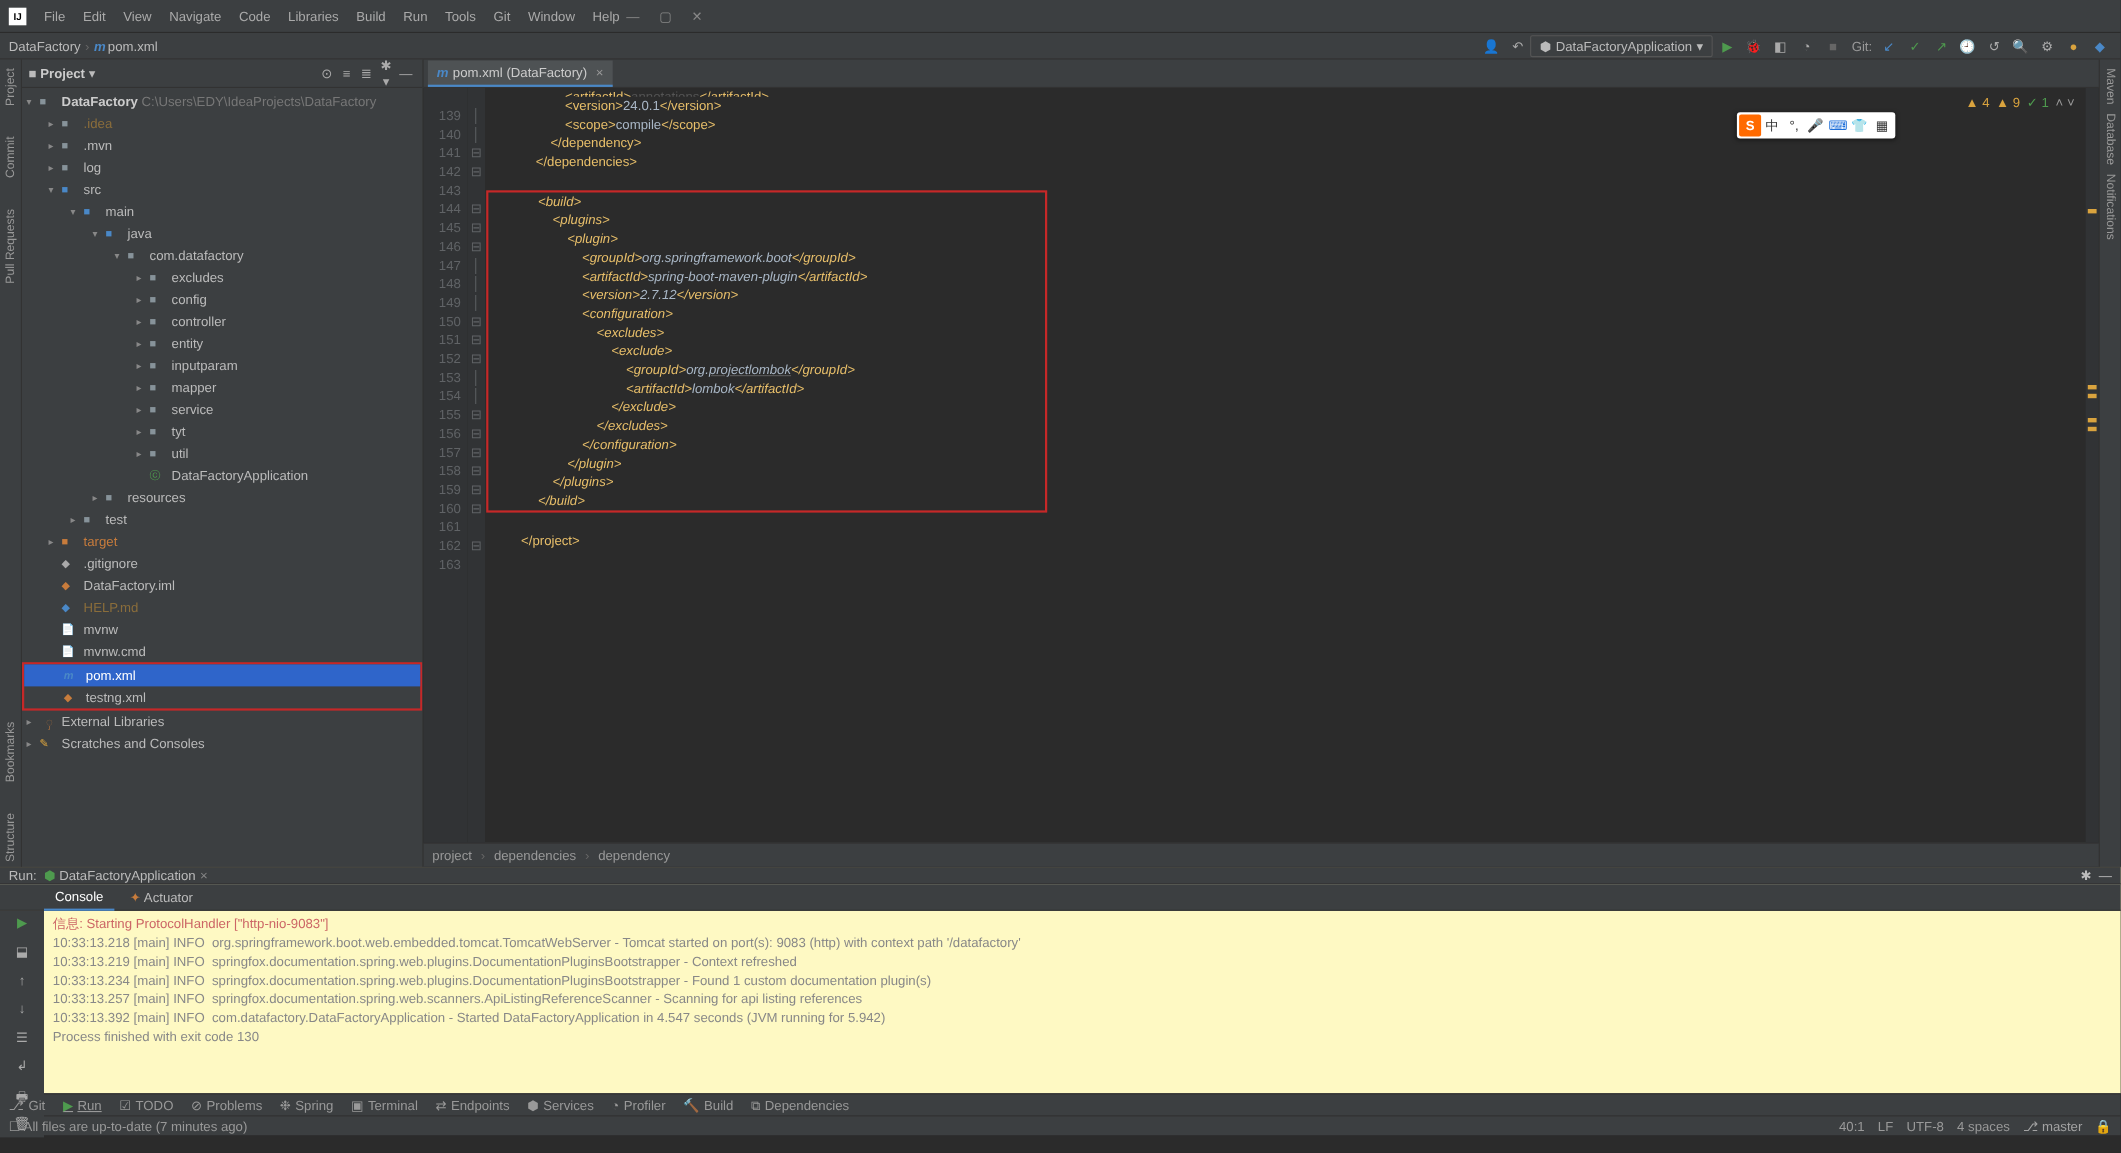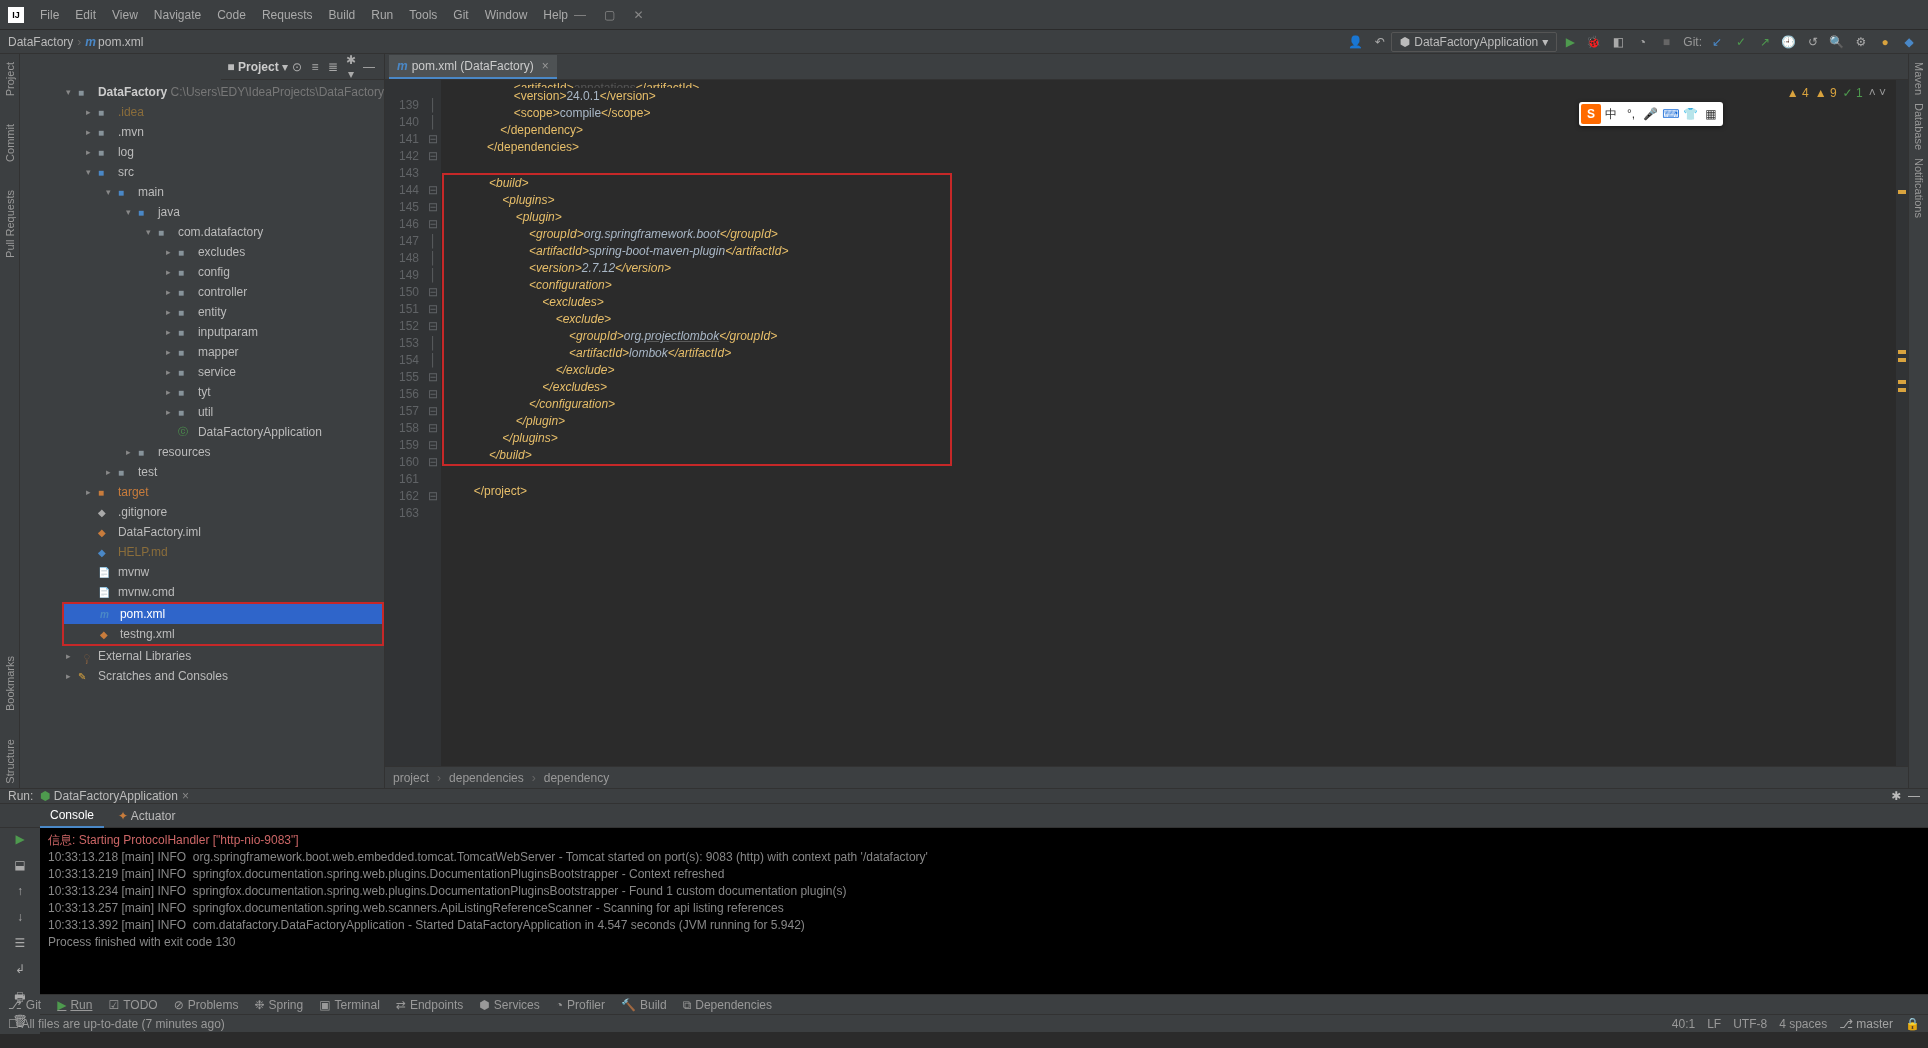--- a/index.html
+++ b/index.html
@@ -20,21 +20,21 @@
 .navbar .run-config { background:#3c3f41; border:1px solid #555; padding:2px 8px; border-radius:2px; color:#bbb; display:inline-flex; align-items:center; gap:4px; }
 .navbar .green{color:#4e9a4e;}
 .navbar .git-lbl{color:#999;margin-left:6px;margin-right:2px;}
 
 .main-row { display: flex; height: calc(100% - 30px - 24px - 222px - 20px - 18px); }
 .left-strip { width: 20px; background: #3c3f41; border-right: 1px solid #323232; display:flex; flex-direction:column; align-items:center; padding-top:4px; gap:20px;}
 .left-strip .vlabel { writing-mode: vertical-rl; transform: rotate(180deg); color:#999; font-size:11px; padding:4px 0;}
 .right-strip { width: 20px; background: #3c3f41; border-left: 1px solid #323232; display:flex; flex-direction:column; align-items:center; padding-top:4px;}
 .right-strip .vlabel { writing-mode: vertical-rl; color:#999; font-size:11px; padding:4px 0;}
 
-.project-panel { width: 365px; background: #3c3f41; border-right: 1px solid #323232; display:flex; flex-direction:column;align-items:flex-end; }
+.project-panel { width: 365px; background: #3c3f41; border-right: 1px solid #323232; display:flex; flex-direction:column; }
 .project-header { height: 26px; display:flex; align-items:center; padding:0 6px; border-bottom:1px solid #323232;}
 .project-header .label { font-weight:bold; color:#ccc; }
 .project-header .spacer{flex:1;}
 .project-header .pb{width:18px;text-align:center;color:#aaa;}
 .tree { flex:1; overflow:auto; padding:2px 0;}
 .tree-row { display:flex; align-items:center; height:20px; padding-left:4px; color:#bbb;}
 .tree-row .arrow{width:12px;color:#888;font-size:9px;}
 .tree-row .icon{width:16px;margin-right:4px;font-size:10px;}
 .tree-row.selected{background:#2f65ca;color:#fff;}
 .tree-row .dim{color:#777;}
@@ -63,21 +63,21 @@
 .breadcrumb-editor{height:22px;background:#3c3f41;border-top:1px solid #323232;display:flex;align-items:center;padding:0 8px;color:#999;gap:8px;}
 .breadcrumb-editor .sep{color:#666;}
 
 .floating-ime{position:absolute; right:185px; top:48px; background:#fff; border-radius:3px; display:flex; align-items:center; padding:2px; box-shadow:0 1px 4px rgba(0,0,0,0.5);}
 .floating-ime .s{background:#ff6a00;color:#fff;width:20px;height:20px;text-align:center;line-height:20px;font-weight:bold;border-radius:2px;}
 .floating-ime .b{width:20px;height:20px;text-align:center;line-height:20px;color:#333;}
 
 .markers{width:12px;background:#313335;position:relative;}
 .marker{position:absolute;right:2px;width:8px;height:4px;background:#d9a33e;}
 
-.run-panel{height:206px;background:#000000;border-top:1px solid #323232;display:flex;flex-direction:column;}
+.run-panel{height:206px;background:#fef9c3;border-top:1px solid #323232;display:flex;flex-direction:column;}
 .run-header{height:26px;background:#3c3f41;display:flex;align-items:center;padding:0 8px;color:#bbb;border-bottom:1px solid #323232;}
 .run-header .spacer{flex:1;}
 .run-tabs{height:24px;background:#3c3f41;display:flex;align-items:center;padding-left:40px;gap:4px;border-bottom:1px solid #323232;}
 .run-tabs .tab{padding:4px 10px;color:#bbb;}
 .run-tabs .tab.active{border-bottom:2px solid #4a88c7;color:#fff;}
 .run-body{flex:1;display:flex;}
 .run-gutter{width:40px;background:#3c3f41;display:flex;flex-direction:column;align-items:center;padding-top:4px;gap:6px;}
 .run-gutter .g{color:#aaa;width:20px;height:20px;text-align:center;}
 .run-gutter .play{color:#4e9a4e;}
 .console{flex:1;font-family:"JetBrains Mono","Consolas",monospace;font-size:13px;line-height:17px;padding:4px 8px;color:#888;white-space:pre;overflow:hidden;}
@@ -98,21 +98,21 @@
 <body>
 
 <div class="titlebar">
   <div class="logo">IJ</div>
   <div class="menus">
     <span>File</span>
     <span>Edit</span>
     <span>View</span>
     <span>Navigate</span>
     <span>Code</span>
-    <span>Requests</span>
+    <span>Libraries</span>
     <span>Build</span>
     <span>Run</span>
     <span>Tools</span>
     <span>Git</span>
     <span>Window</span>
     <span>Help</span>
   </div>
   <div class="win-controls">
     <span>—</span>
     <span>▢</span>

